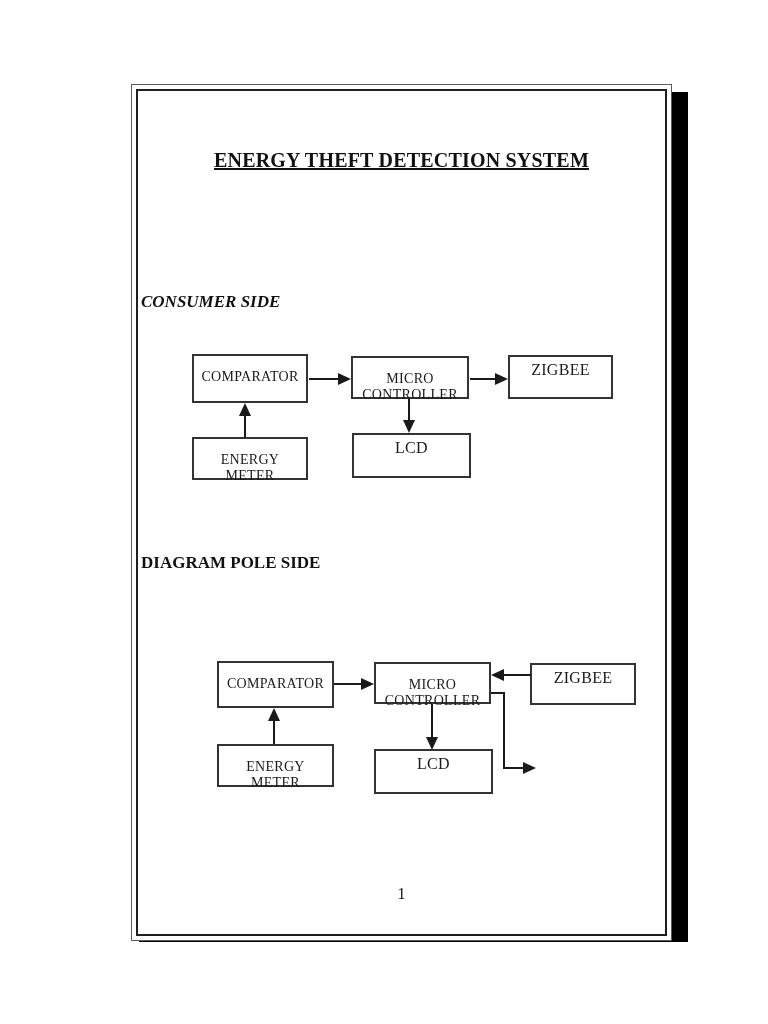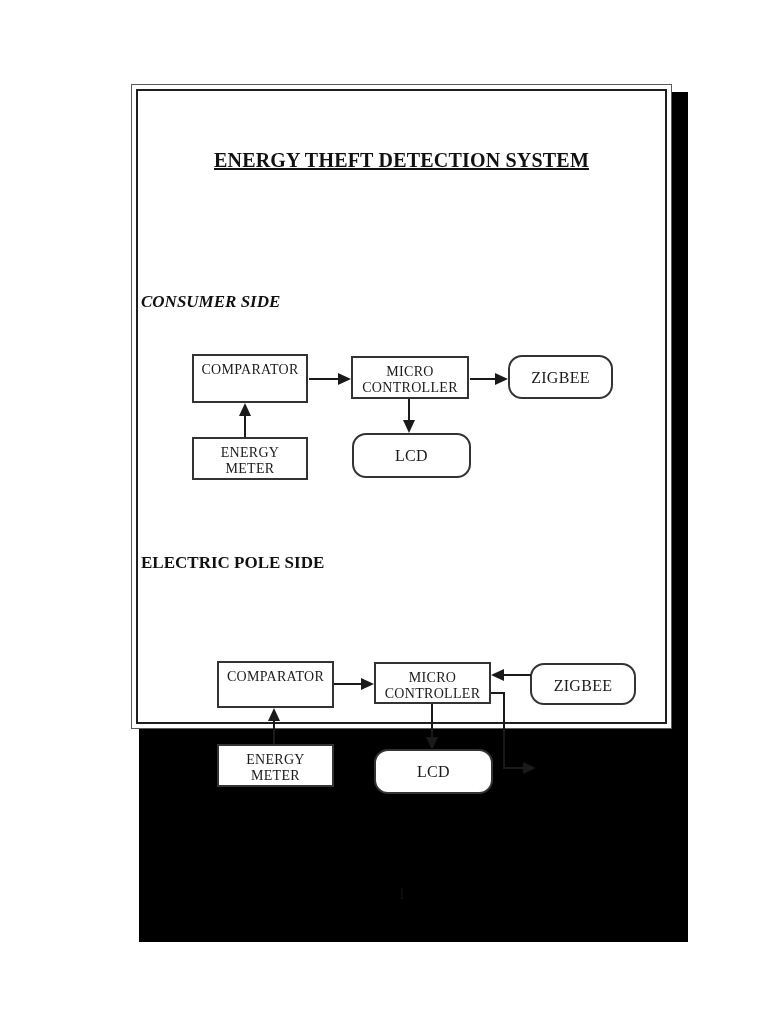--- a/index.html
+++ b/index.html
@@ -2,31 +2,31 @@
 <html><head>
 <meta charset="utf-8">
 <style>
   html,body{margin:0;padding:0;}
   body{
     width:768px;height:1024px;background:#ffffff;position:relative;overflow:hidden;
     font-family:"Liberation Serif","DejaVu Serif",serif;color:#1a1a1a;
   }
   .viewer{position:absolute;inset:0;}
   .page-shadow{position:absolute;left:139px;top:92px;width:549px;height:850px;background:#000000;}
-  .page{position:absolute;left:131px;top:84px;width:541px;height:645px;background:#ffffff;
+  .page{position:absolute;left:131px;top:84px;width:541px;height:857px;background:#ffffff;
         border:1px solid #5a5a5a;box-sizing:border-box;}
   .page-border{position:absolute;left:4px;top:4px;right:4px;bottom:4px;border:2px solid #1f1f1f;}
   .doc-title{position:absolute;left:0;right:0;top:64px;text-align:center;
              font-size:20px;font-weight:bold;letter-spacing:.2px;text-decoration:underline;color:#111;}
   .heading-block{position:absolute;left:9px;top:137px;font-size:20px;font-weight:bold;color:#111;}
   .section-label{position:absolute;left:9px;font-size:17px;font-weight:bold;color:#111;}
   .box{position:absolute;border:2px solid #333333;box-sizing:border-box;background:#ffffff;
        text-align:center;letter-spacing:.3px;color:#1a1a1a;}
-  .fs14{font-size:14px;line-height:16px;padding-top:6px;}
-  .fs16{font-size:16px;line-height:18px;padding-top:12px;border-radius:14px;}
+  .fs14{font-size:14px;line-height:16px;padding-top:13px;}
+  .fs16{font-size:16px;line-height:18px;padding-top:4px;}
   .shaft{position:absolute;background:#1a1a1a;}
   .ah-r{position:absolute;width:0;height:0;border-top:6px solid transparent;
         border-bottom:6px solid transparent;border-left:13px solid #1a1a1a;}
   .ah-l{position:absolute;width:0;height:0;border-top:6px solid transparent;
         border-bottom:6px solid transparent;border-right:13px solid #1a1a1a;}
   .ah-u{position:absolute;width:0;height:0;border-left:6px solid transparent;
         border-right:6px solid transparent;border-bottom:13px solid #1a1a1a;}
   .ah-d{position:absolute;width:0;height:0;border-left:6px solid transparent;
         border-right:6px solid transparent;border-top:13px solid #1a1a1a;}
   .page-number{position:absolute;left:0;right:0;top:800px;text-align:center;font-size:16px;color:#111;}
@@ -72,21 +72,21 @@
     </div>
     <div>
       <div class="ah-u" style="left:107px;top:318px;"></div>
       <div class="shaft" style="left:112px;top:330px;width:2px;height:22px;"></div>
     </div>
     <div>
       <div class="shaft" style="left:276px;top:314px;width:2px;height:22px;"></div>
       <div class="ah-d" style="left:271px;top:335px;"></div>
     </div>
 
-    <div class="section-label" style="top:468px;">ELECTRIC POLE SIDE</div>
+    <div class="section-label" style="top:468px;">DIAGRAM POLE SIDE</div>
 
     <div class="box fs14" style="left:85px;top:576px;width:117px;height:47px;">
       <span>COMPARATOR</span>
     </div>
     <div class="box fs14" style="left:242px;top:577px;width:117px;height:42px;">
       <div>MICRO</div>
       <div>CONTROLLER</div>
     </div>
     <div class="box fs16" style="left:398px;top:578px;width:106px;height:42px;">
       <span>ZIGBEE</span>

